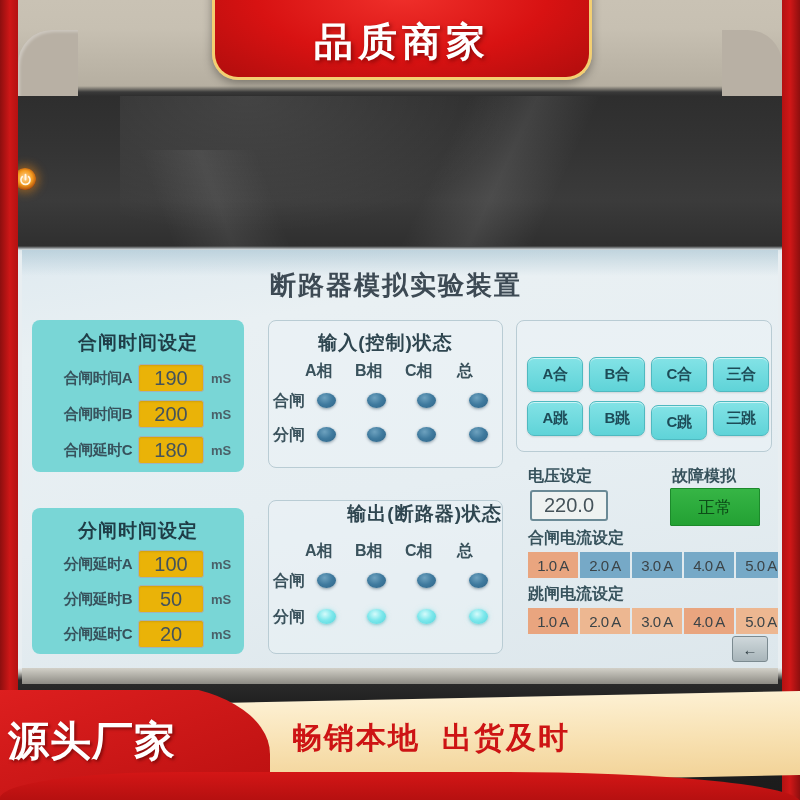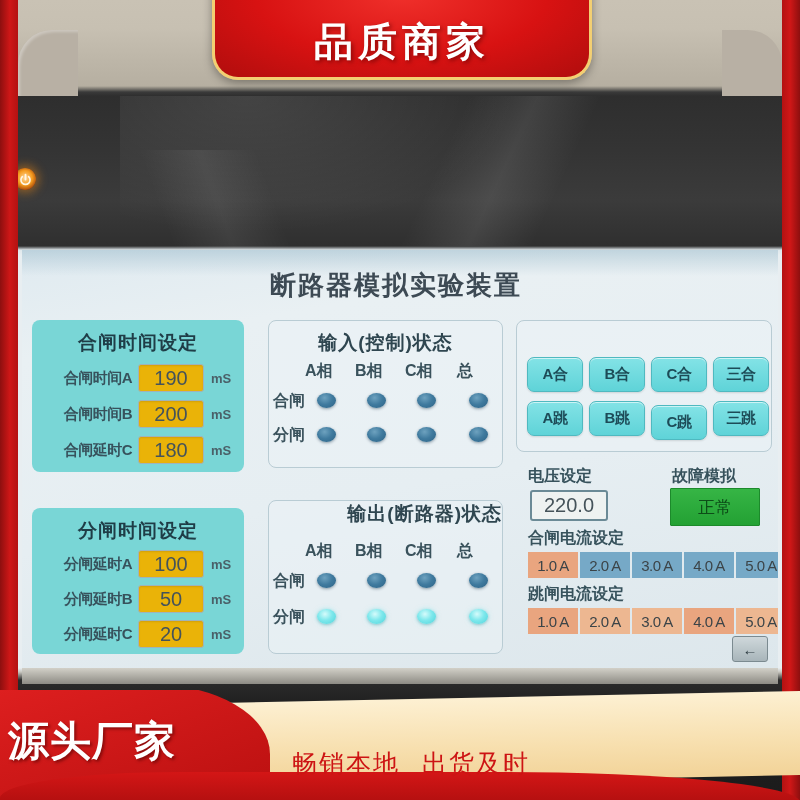--- a/index.html
+++ b/index.html
@@ -159,25 +159,24 @@
     font-size: 41px;
     font-weight: bold;
     letter-spacing: 1px;
     text-shadow: 2px 2px 3px rgba(80,0,0,0.55);
     z-index: 3;
   }
   .bb-red-txt {
     position: absolute;
     left: 292px; top: 28px;
     color: #cd1414;
-    font-size: 25px;
-    font-weight: normal;
+    font-size: 30px;
+    font-weight: bold;
     letter-spacing: 2px;
     z-index: 3;
-    margin-top: 29px;
   }
   .bb-red-txt .gap { display: inline-block; width: 22px; }
 
   
   .power-led {
     position: absolute;
     left: 14px; top: 168px;
     width: 22px; height: 22px;
     border-radius: 50%;
     background: radial-gradient(circle at 50% 45%, #ffd79a 0%, #f59b1e 45%, #a8480a 75%, rgba(60,20,0,0) 100%);

